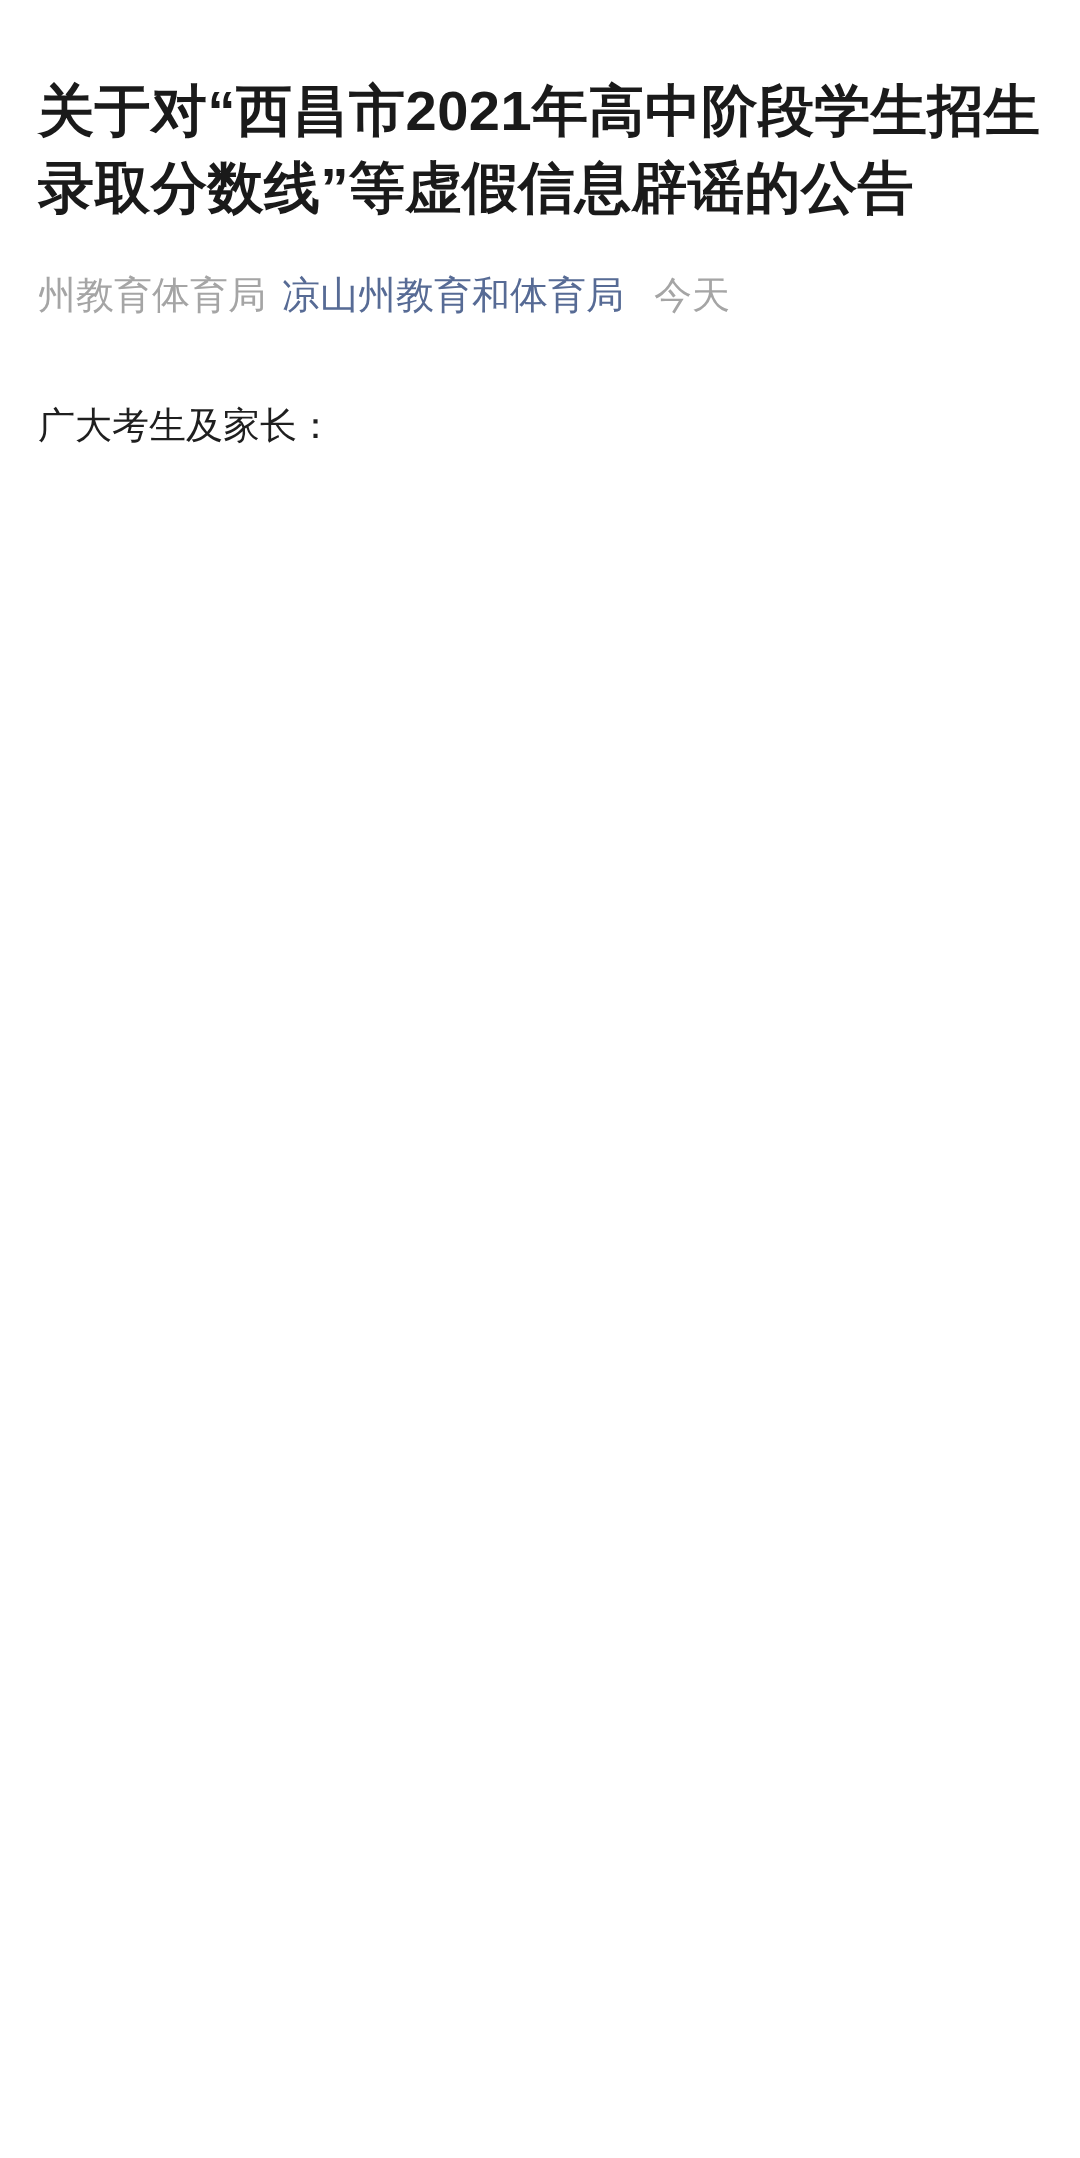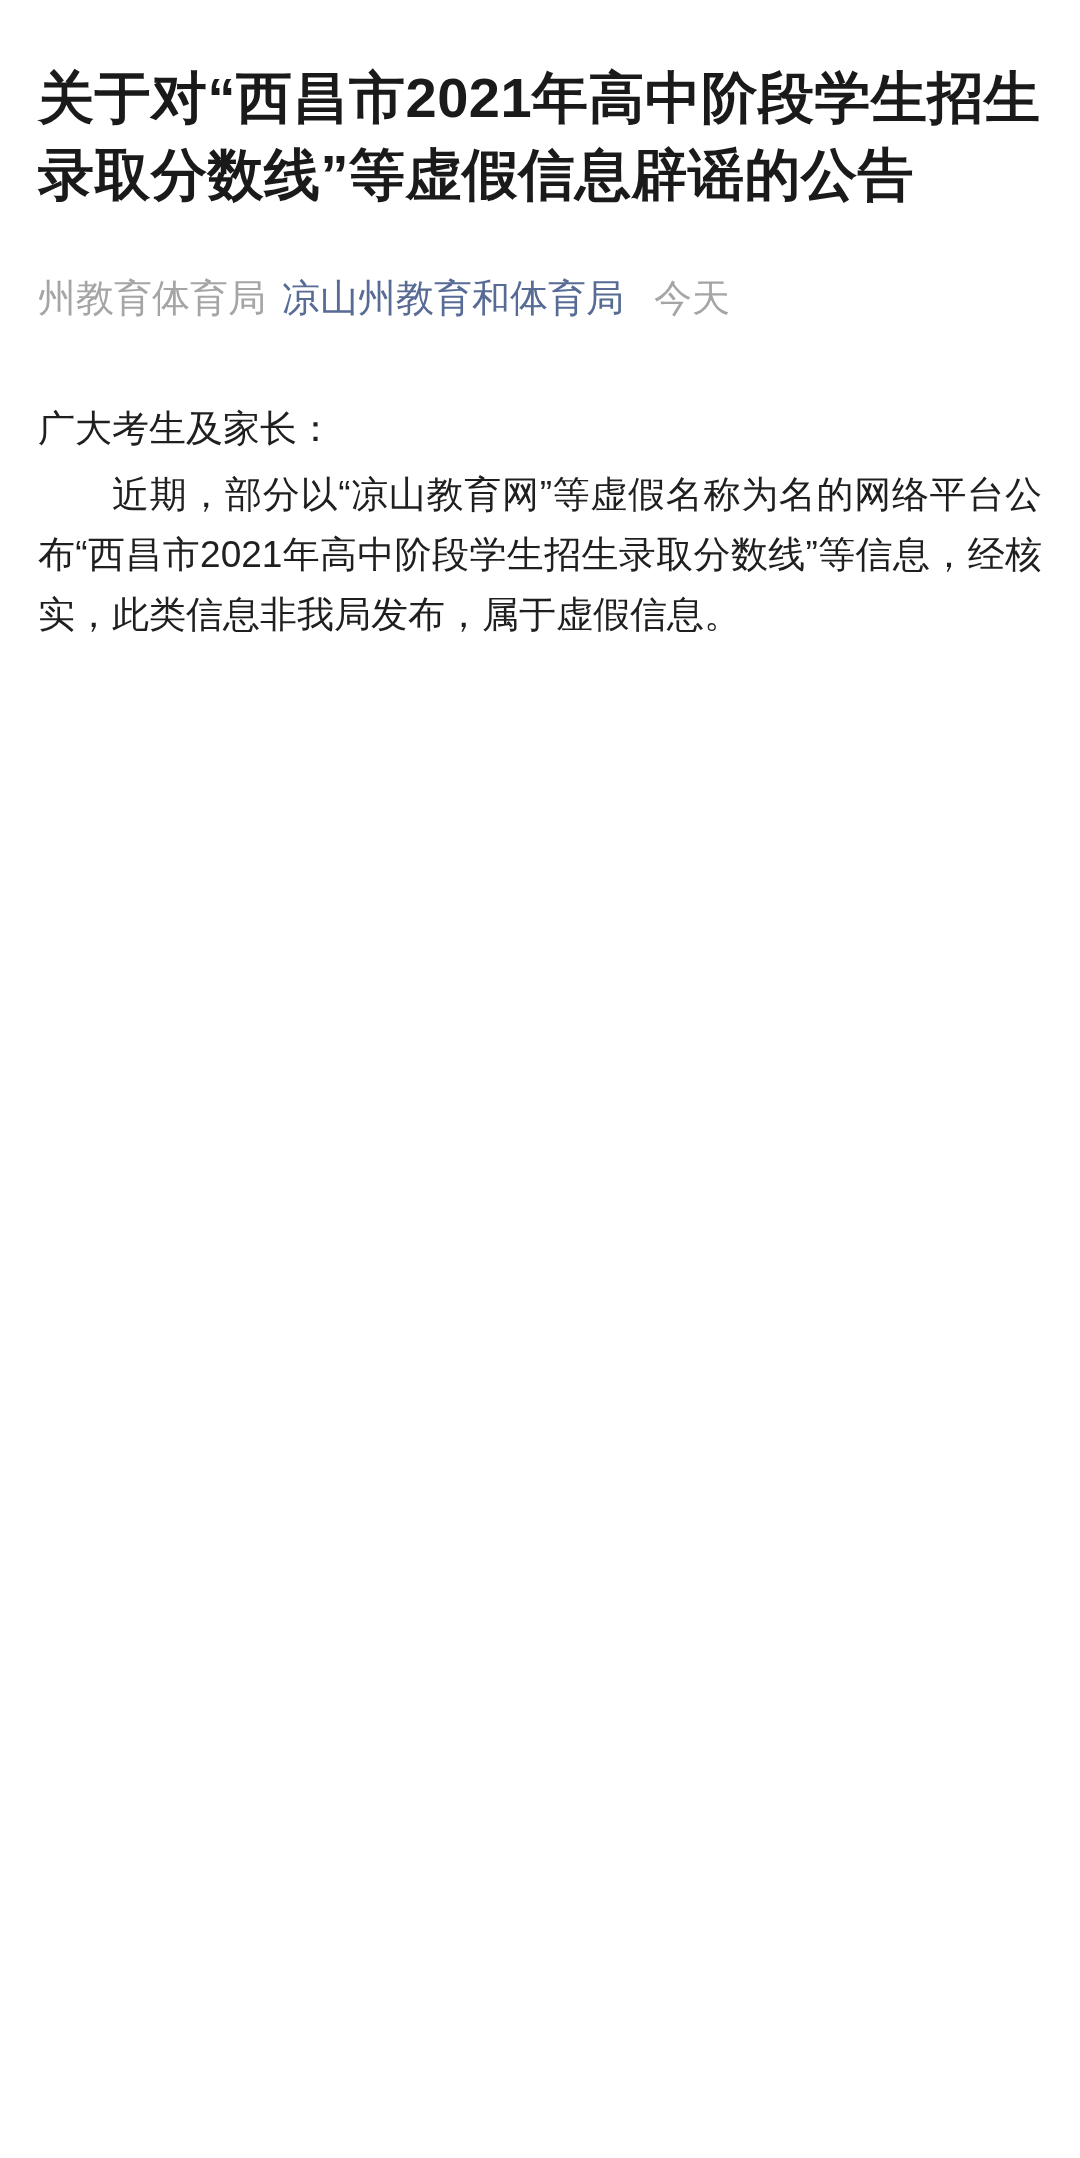--- a/index.html
+++ b/index.html
@@ -11,21 +11,21 @@
     width: 1080px;
     height: 2158px;
     overflow: hidden;
     font-family: "Liberation Sans", "DejaVu Sans", sans-serif;
     -webkit-font-smoothing: antialiased;
   }
   .page {
     width: 1080px;
     height: 2158px;
     box-sizing: border-box;
-    padding: 3px 38px;
+    padding: 16px 38px;
     background: #ffffff;
     position: relative;
     overflow: hidden;
   }
   .article-title {
     margin: 0;
     padding-top: 56px;
     font-size: 56px;
     line-height: 1.38;
     font-weight: 600;
@@ -43,21 +43,20 @@
   .meta-author {
     color: #a5a5a5;
   }
   .meta-account {
     color: #576b95;
     margin-left: 16px;
   }
   .meta-time {
     color: #a5a5a5;
     margin-left: 30px;
-    margin-top: 16px;
   }
   .body-block {
     margin-top: 78px;
   }
   .para {
     margin: 0;
     font-size: 37px;
     line-height: 1.62;
     color: #1f1f1f;
     text-align: justify;
@@ -79,16 +78,15 @@
   <h1 class="article-title">关于对“西昌市2021年高中阶段学生招生录取分数线”等虚假信息辟谣的公告</h1>
 
   <div class="meta-row">
     <span class="meta-author">州教育体育局</span>
     <span class="meta-account">凉山州教育和体育局</span>
     <span class="meta-time">今天</span>
   </div>
 
   <div class="body-block">
     <p class="para">广大考生及家长：</p>
-    <p class="para indent">近期，部分以“凉山教育网”等虚假名称为名的网络平台公布“西昌市2021年高中阶段学生招生录取分数线”等信息，经核实，此类信息非我局发布，属于虚假信息。</p>
   </div>
 
 </div>
 
 </body></html>

